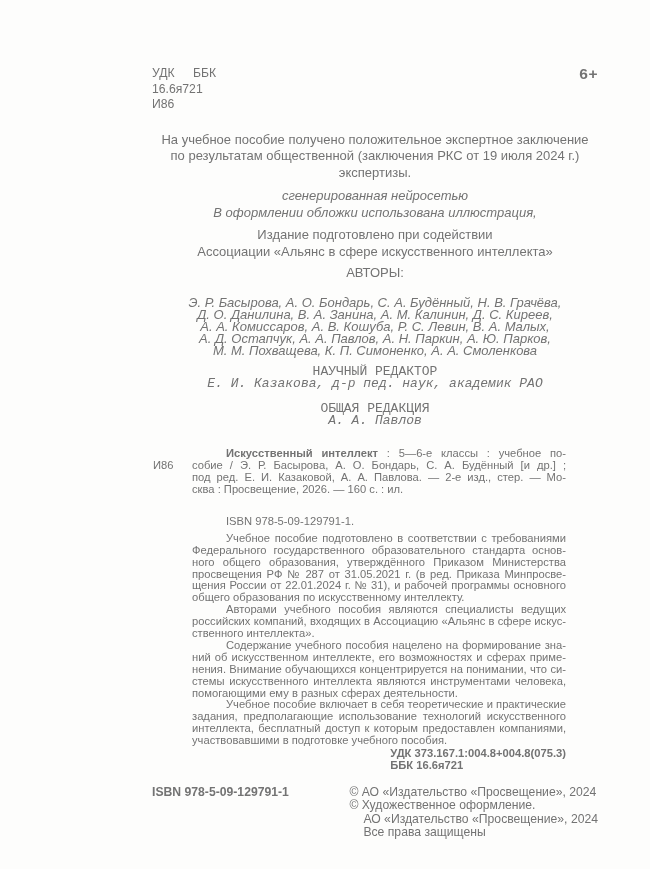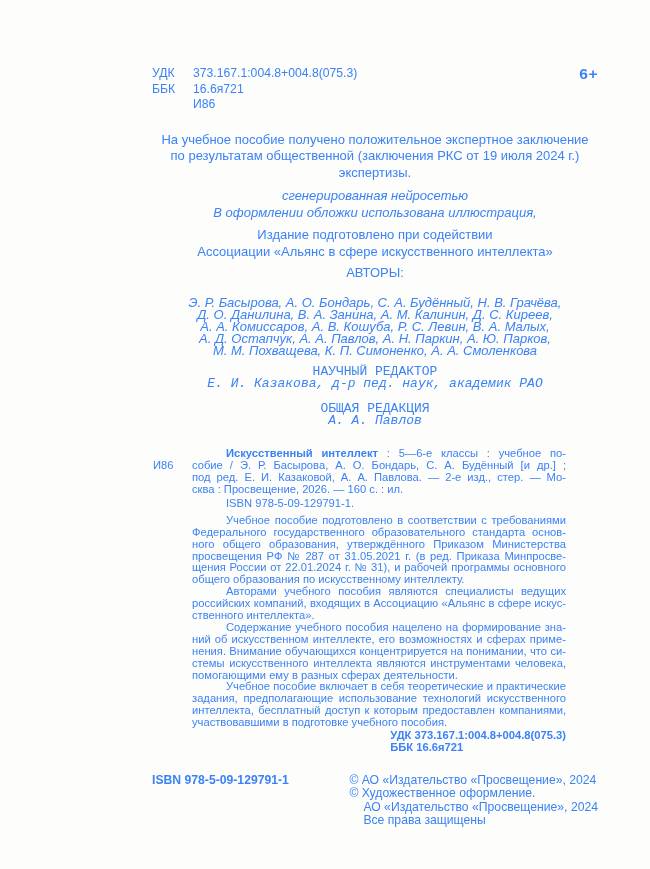--- a/index.html
+++ b/index.html
@@ -1,17 +1,17 @@
 <!DOCTYPE html>
 <html><head>
 <meta charset="utf-8">
 <style>
   html,body { margin:0; padding:0; background:#e9e9e9; }
   .page {
-    width:650px; height:869px; background:#fdfdfc; color:#3b82f6;
+    width:650px; height:869px; background:#fdfdfc; color:#737373;
     font-family:"Liberation Sans","DejaVu Sans",sans-serif;
     position:relative; box-sizing:border-box;
     padding:66px 52px 0 152px; overflow:hidden;
     margin:0 auto;
   }
   .content { width:446px; }
 
   
   .top-row { display:flex; justify-content:space-between; align-items:flex-start;
              font-size:12.2px; line-height:15.5px; }
@@ -32,40 +32,39 @@
 
   
   .card { position:relative; margin-top:21px; font-size:11.2px; line-height:11.9px; }
   .card-index { position:absolute; left:1px; top:12px; }
   .card-text { margin-left:40px; width:374px; }
   .just .ln { text-align:justify; text-align-last:justify; }
   .just .ln:last-child { text-align-last:left; }
   .ind-first .ln:first-child { text-indent:34px; }
   .ln1 { text-align:justify; text-align-last:justify; text-indent:34px; }
   .b { font-weight:bold; }
-  .isbn-line { padding-left:34px; margin:2px 0 5px 0; }
+  .isbn-line { padding-left:34px; margin:20px 0 5px 0; }
   .udk-bold-wrap { text-align:right; margin-top:1px; }
   .udk-bold { display:inline-block; text-align:left; font-weight:bold; }
 
   
-  .footer { display:flex; justify-content:space-between; margin-top:20px;
+  .footer { display:flex; justify-content:space-between; margin-top:14px;
             font-size:12.2px; line-height:13.5px; }
   .footer-isbn { font-weight:bold; }
   .copyright .cont { padding-left:14px; }
 </style>
 </head>
 <body>
 
 <div class="page">
   <div class="content">
 
     <div class="top-row">
       <div class="udk-grid">
         <span>УДК</span>
-        <span>373.167.1:004.8+004.8(075.3)</span>
         <span>ББК</span>
         <span>16.6я721</span>
         <span></span>
         <span>И86</span>
       </div>
       <div class="age">6+</div>
     </div>
 
     <div class="center-block sec-expert">
         <div class="ln">На учебное пособие получено положительное экспертное заключение</div>

